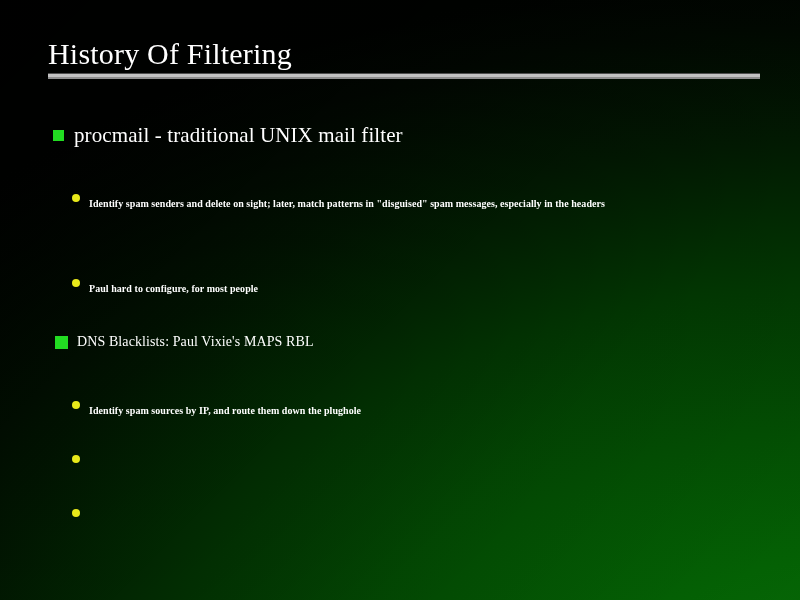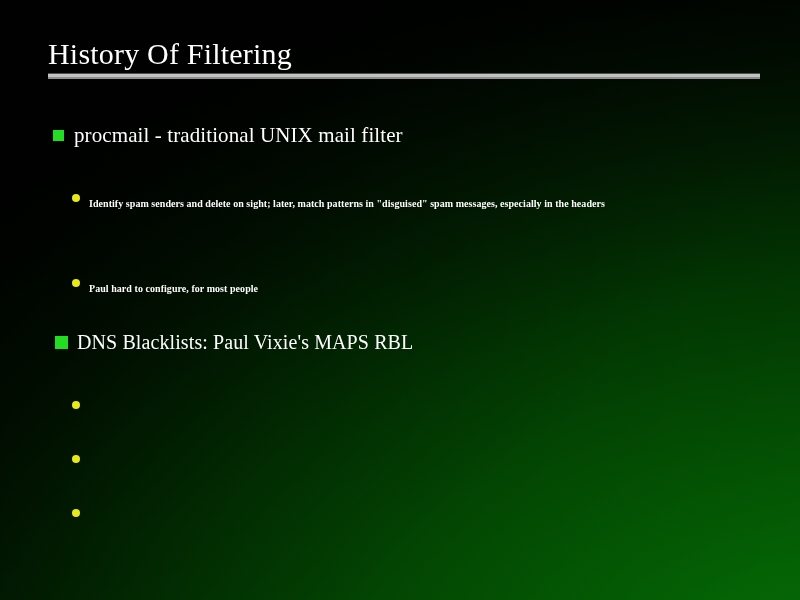--- a/index.html
+++ b/index.html
@@ -108,21 +108,21 @@
     letter-spacing: 0.1px;
   }
 
   .bullet.lvl1.wide .marker {
     width: 13px;
     height: 13px;
     margin-top: 8px;
     margin-right: 9px;
   }
   .bullet.lvl1.wide .btext {
-    font-size: 20px;
+    font-size: 14px;
     line-height: 28px;
   }
 
   
   .bullet.lvl2 {
     left: 72px;
     width: 690px;
   }
   .bullet.lvl2 .marker {
     width: 8px;
@@ -179,20 +179,21 @@
         <span class="btext">Paul hard to configure, for most people</span>
       </div>
 
       <div class="bullet lvl1 wide" style="top:328px;left:55px;">
         <span class="marker"></span>
         <span class="btext">DNS Blacklists: Paul Vixie's MAPS RBL</span>
       </div>
 
       <div class="bullet lvl2" style="top:395px;">
         <span class="marker"></span>
+        <span class="btext">Identify spam sources by IP, and route them down the plughole</span>
       </div>
 
       <div class="bullet lvl2" style="top:449px;">
         <span class="marker"></span>
       </div>
 
       <div class="bullet lvl2" style="top:503px;">
         <span class="marker"></span>
       </div>
 

